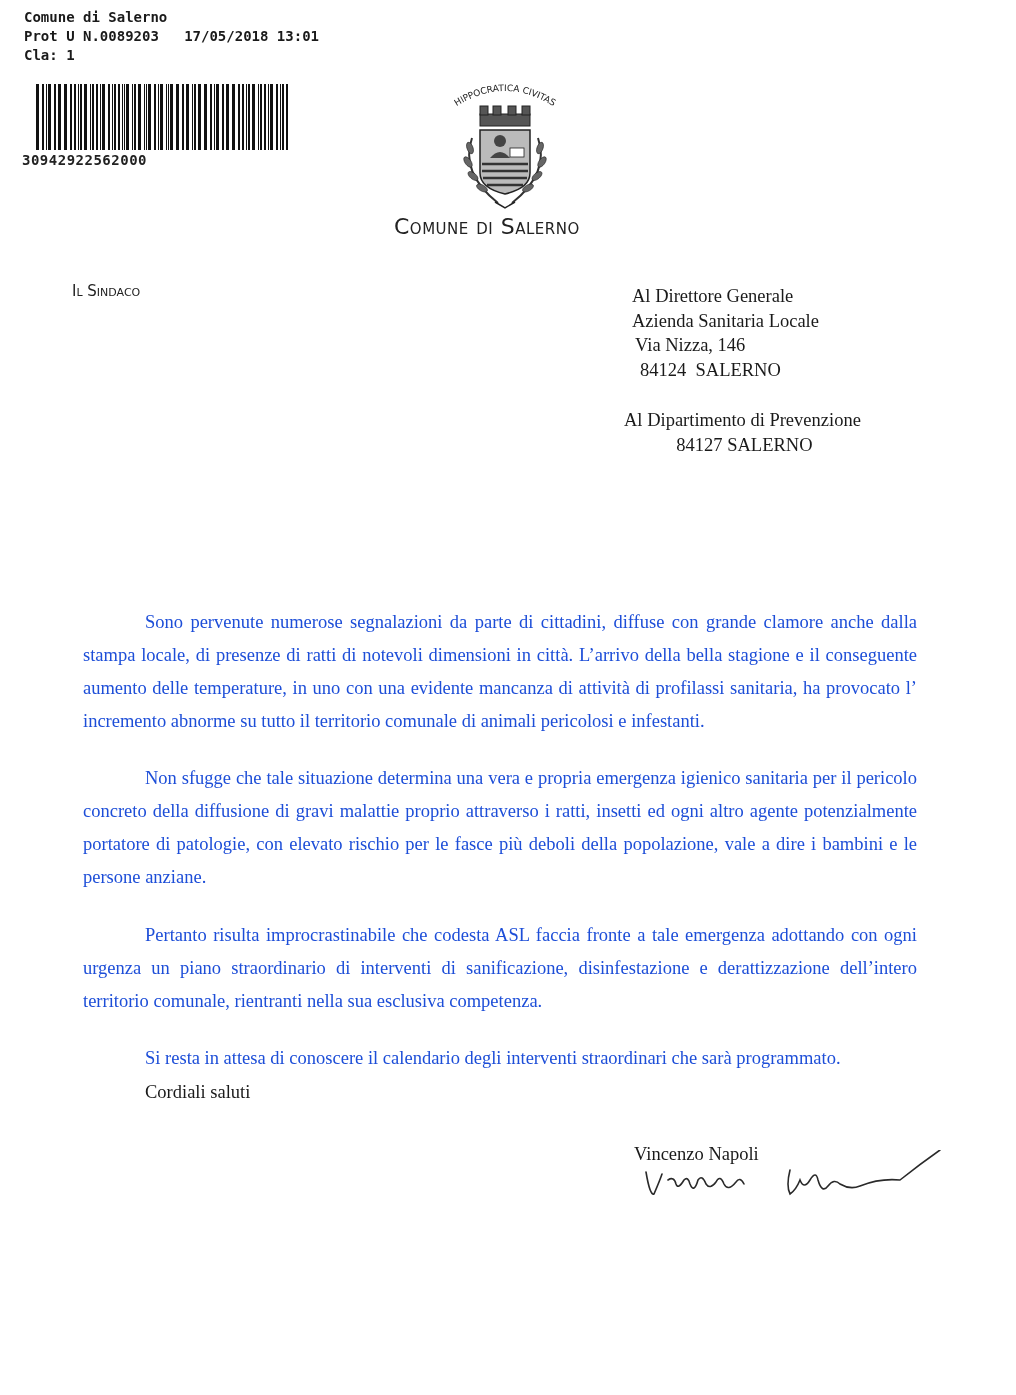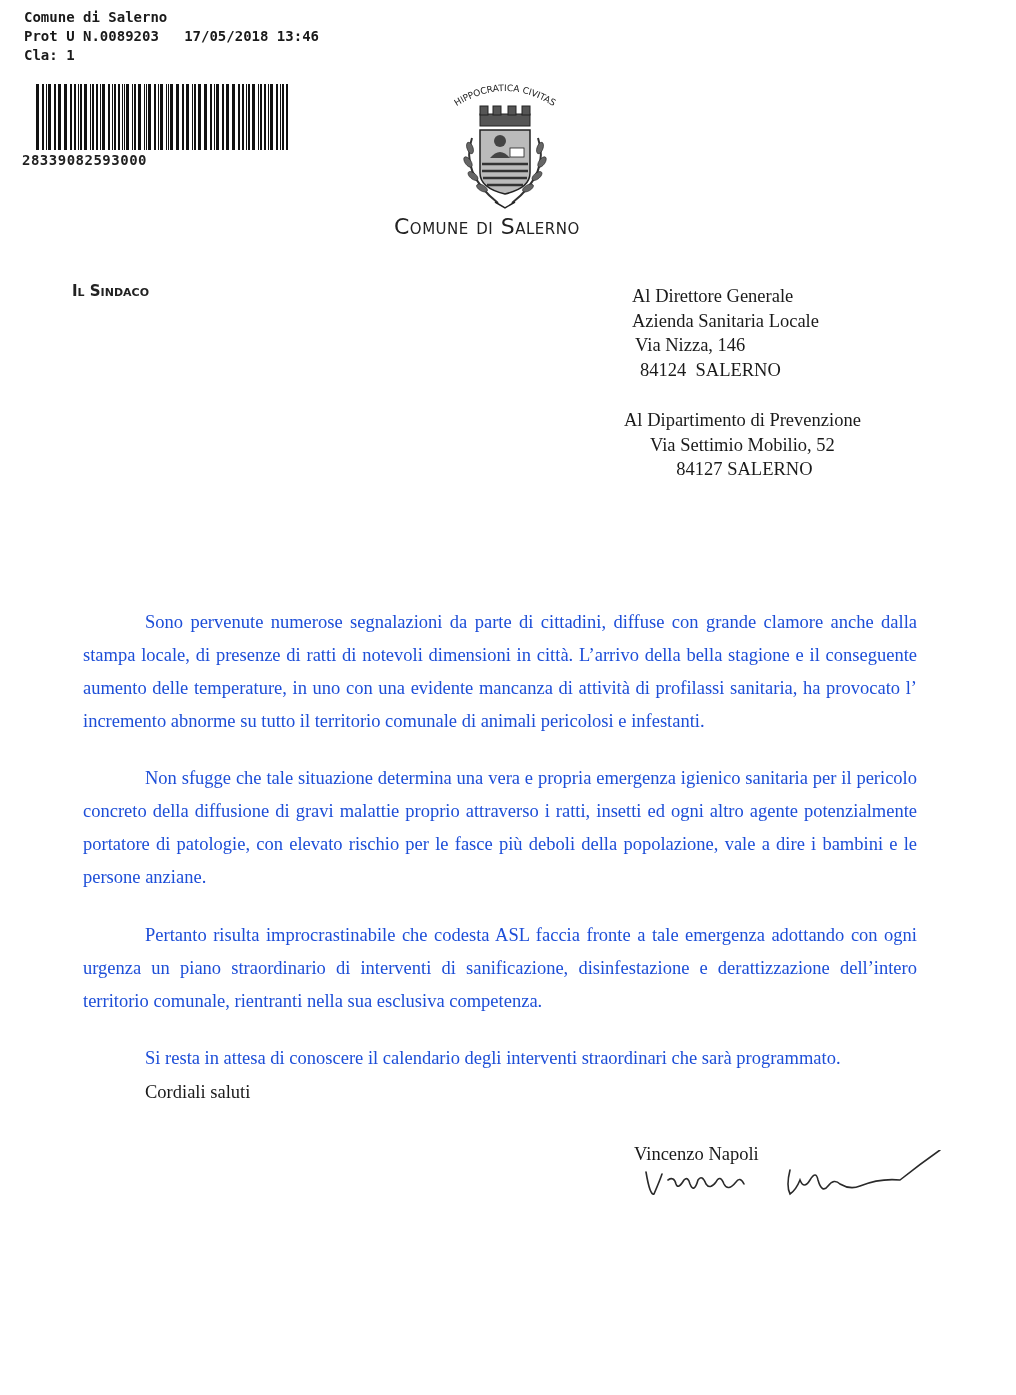--- a/index.html
+++ b/index.html
@@ -3,21 +3,21 @@
 <meta charset="utf-8">
 <style>
   html, body { margin: 0; padding: 0; background: #ffffff; }
   body { width: 1016px; height: 1395px; position: relative; overflow: hidden; color: #1a1a1a; }
   .mono { font-family: "DejaVu Sans Mono", "Liberation Mono", monospace; font-weight: bold; font-size: 14px; line-height: 19px; }
   #stamp { position: absolute; left: 24px; top: 8px; }
   #barcode { position: absolute; left: 36px; top: 84px; width: 254px; height: 66px; }
   #barcode-number { position: absolute; left: 22px; top: 152px; font-family: "DejaVu Sans Mono", monospace; font-size: 14px; font-weight: bold; color: #222; letter-spacing: 0.5px; }
   #crest { position: absolute; left: 440px; top: 78px; width: 130px; height: 132px; }
   #org-name { position: absolute; left: 394px; top: 214px; font-family: "DejaVu Sans", sans-serif; font-size: 22px; letter-spacing: 0.5px; color: #222; font-variant: small-caps; }
-  #sender-title { position: absolute; left: 72px; top: 282px; font-family: "DejaVu Sans", sans-serif; font-size: 15px; font-variant: small-caps; color: #222; font-weight: bold; }
+  #sender-title { position: absolute; left: 72px; top: 282px; font-family: "DejaVu Sans", sans-serif; font-size: 15px; font-variant: small-caps; color: #222; }
   .serif { font-family: "Liberation Serif", "DejaVu Serif", serif; }
   .addr { position: absolute; font-size: 18.5px; line-height: 24.5px; color: #1a1a1a; }
   #addr1 { left: 632px; top: 284px; }
   #addr2 { left: 624px; top: 408px; text-align: center; }
   .addr div { white-space: nowrap; }
   #body { position: absolute; left: 83px; top: 606px; width: 834px; font-family: "Liberation Serif", "DejaVu Serif", serif; font-size: 18.5px; line-height: 33px; color: #1d4ed8; }
   #body p { margin: 0; text-align: justify; text-indent: 62px; }
   #p1 { margin-bottom: 24px !important; }
   #p2 { margin-bottom: 25px !important; }
   #p3 { margin-bottom: 24px !important; }
@@ -26,21 +26,21 @@
   #signer-name { position: absolute; left: 634px; top: 1144px; font-family: "Liberation Serif", serif; font-size: 18.5px; }
   #signature { position: absolute; left: 640px; top: 1150px; width: 310px; height: 60px; }
 </style>
 </head>
 <body>
 
 <div id="stamp" class="mono">
   <div>Comune di Salerno</div>
   <div>
     <span>Prot U N.0089203</span>&nbsp;&nbsp;
-    <span>17/05/2018 13:46</span>
+    <span>17/05/2018 13:01</span>
   </div>
   <div>Cla: 1</div>
 </div>
 
 <svg id="barcode" viewBox="0 0 254 66" preserveAspectRatio="none">
     <rect x="0" y="0" width="3" height="66" fill="#111"></rect>
     <rect x="6" y="0" width="2" height="66" fill="#111"></rect>
     <rect x="10" y="0" width="1" height="66" fill="#111"></rect>
     <rect x="12" y="0" width="3" height="66" fill="#111"></rect>
     <rect x="18" y="0" width="2" height="66" fill="#111"></rect>
@@ -96,21 +96,21 @@
     <rect x="222" y="0" width="1" height="66" fill="#111"></rect>
     <rect x="224" y="0" width="2" height="66" fill="#111"></rect>
     <rect x="228" y="0" width="2" height="66" fill="#111"></rect>
     <rect x="232" y="0" width="1" height="66" fill="#111"></rect>
     <rect x="234" y="0" width="3" height="66" fill="#111"></rect>
     <rect x="240" y="0" width="2" height="66" fill="#111"></rect>
     <rect x="244" y="0" width="1" height="66" fill="#111"></rect>
     <rect x="246" y="0" width="2" height="66" fill="#111"></rect>
     <rect x="250" y="0" width="2" height="66" fill="#111"></rect>
   </svg>
-<div id="barcode-number">28339082593000</div>
+<div id="barcode-number">30942922562000</div>
 
 <svg id="crest" viewBox="0 0 130 132">
   <defs>
     <path id="mottoArc" d="M 14 30 Q 65 -4 116 30" fill="none"></path>
   </defs>
   <text font-family="DejaVu Sans, sans-serif" font-size="9" fill="#222">
     <textPath href="#mottoArc" startOffset="50%" text-anchor="middle">HIPPOCRATICA CIVITAS</textPath>
   </text>
 
   <g fill="#555" stroke="#222" stroke-width="1">
@@ -153,21 +153,20 @@
 <div id="sender-title">Il Sindaco</div>
 
 <div id="addr1" class="addr serif">
   <div>Al Direttore Generale</div>
   <div>Azienda Sanitaria Locale</div>
   <div style="padding-left:3px">Via Nizza, 146</div>
   <div style="padding-left:8px;white-space:pre">84124  SALERNO</div>
 </div>
 <div id="addr2" class="addr serif">
   <div>Al Dipartimento di Prevenzione</div>
-  <div>Via Settimio Mobilio, 52</div>
   <div style="padding-left:4px">84127 SALERNO</div>
 </div>
 
 <div id="body">
   <p id="p1">Sono pervenute numerose  segnalazioni  da parte di cittadini,  diffuse con grande clamore anche dalla stampa locale,  di presenze  di ratti di notevoli dimensioni in città. L’arrivo della bella stagione e il conseguente aumento delle temperature, in uno con una evidente mancanza di attività di profilassi sanitaria,  ha provocato l’ incremento abnorme su tutto il territorio comunale di animali pericolosi e infestanti.</p>
   <p id="p2">Non sfugge che tale situazione determina una vera e propria emergenza igienico sanitaria per il pericolo concreto della diffusione di gravi  malattie proprio  attraverso i ratti, insetti ed ogni altro agente potenzialmente portatore di patologie, con elevato rischio per  le fasce più deboli della popolazione,  vale a dire i bambini e le persone anziane.</p>
   <p id="p3">Pertanto risulta improcrastinabile che  codesta ASL faccia  fronte a tale emergenza adottando  con ogni urgenza  un piano straordinario di interventi di sanificazione, disinfestazione e derattizzazione dell’intero territorio comunale, rientranti nella sua  esclusiva competenza.</p>
   <p id="p4">Si resta in attesa di conoscere il calendario degli interventi straordinari che sarà programmato.</p>
 </div>
 

